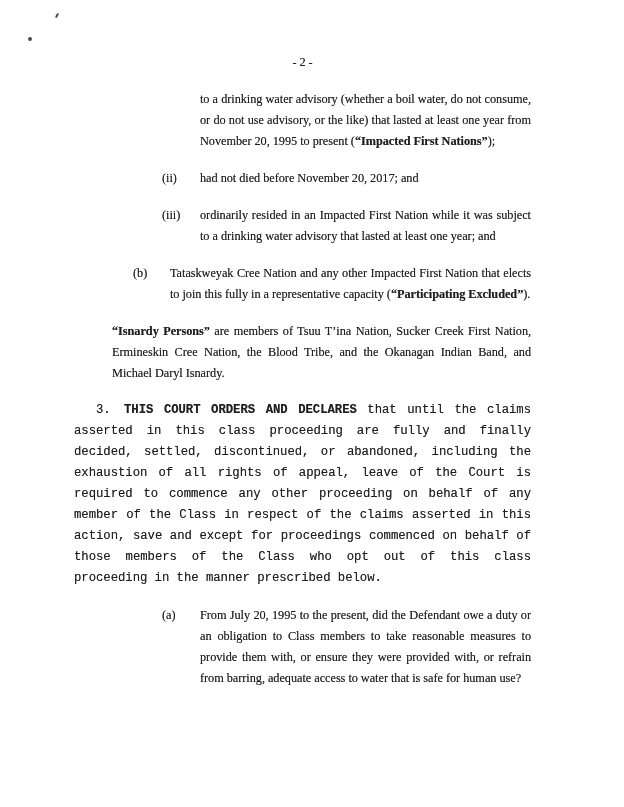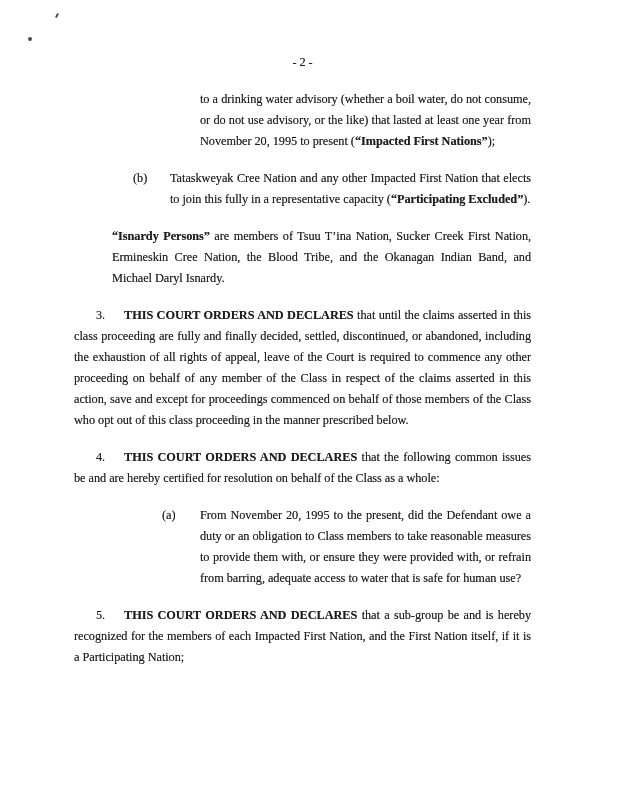--- a/index.html
+++ b/index.html
@@ -36,21 +36,21 @@
     margin: 16px;
     text-align: justify;
   }
   
   .lvl3-cont { padding-left: 126px; }               
   .lvl3-hang { padding-left: 126px; text-indent: -38px; }
   .mk3 { display: inline-block; width: 38px; text-indent: 0; }
   .lvl2-hang { padding-left: 96px; text-indent: -37px; }
   .mk2 { display: inline-block; width: 37px; text-indent: 0; }
   .defpara { padding-left: 38px; }
-  .numbered { text-indent: 22px; }
+  .numbered { text-indent: 22px; font-family: Liberation Mono, monospace; }
   .pnum { display: inline-block; width: 28px; text-indent: 0; }
   b { font-weight: bold; }
   
   .mb8  { margin-bottom: 8px; }
   .mb9  { margin-bottom: 9px; }
   .mb10 { margin-bottom: 10px; }
   .mb11 { margin-bottom: 11px; }
   .mb12 { margin-bottom: 12px; }
   .mb13 { margin-bottom: 13px; }
   
@@ -77,28 +77,28 @@
 
   <span class="speck s1"></span>
   <span class="speck s2"></span>
 
   <div class="content">
 
     <p class="pageno">- 2 -</p>
 
     <p class="para lvl3-cont mb12"><span>to a drinking water advisory (whether a boil water, do not consume, or do not use advisory, or the like) that lasted at least one year from November 20, 1995 to present (</span><b>“Impacted First Nations”</b><span>);</span></p>
 
+    <p class="para lvl3-hang mb13"><span class="mk3">(ii)</span><span>had not died before November 20, 2017; and</span></p>
 
+    <p class="para lvl3-hang mb11"><span class="mk3">(iii)</span><span>ordinarily resided in an Impacted First Nation while it was subject to a drinking water advisory that lasted at least one year; and</span></p>
 
     <p class="para lvl2-hang mb10"><span class="mk2">(b)</span><span>Tataskweyak Cree Nation and any other Impacted First Nation that elects to join this fully in a representative capacity (</span><b>“Participating Excluded”</b><span>).</span></p>
 
     <p class="para defpara mb8"><b>“Isnardy Persons”</b><span> are members of Tsuu T’ina Nation, Sucker Creek First Nation, Ermineskin Cree Nation, the Blood Tribe, and the Okanagan Indian Band, and Michael Daryl Isnardy.</span></p>
 
     <p class="para numbered mb9"><span class="pnum">3.</span><b>THIS COURT ORDERS AND DECLARES</b><span> that until the claims asserted in this class proceeding are fully and finally decided, settled, discontinued, or abandoned, including the exhaustion of all rights of appeal, leave of the Court is required to commence any other proceeding on behalf of any member of the Class in respect of the claims asserted in this action, save and except for proceedings commenced on behalf of those members of the Class who opt out of this class proceeding in the manner prescribed below.</span></p>
 
-    <p class="para numbered mb8"><span class="pnum">4.</span><b>THIS COURT ORDERS AND DECLARES</b><span> that the following common issues be and are hereby certified for resolution on behalf of the Class as a whole:</span></p>
 
-    <p class="para lvl3-hang mb9"><span class="mk3">(a)</span><span>From November 20, 1995 to the present, did the Defendant owe a duty or an obligation to Class members to take reasonable measures to provide them with, or ensure they were provided with, or refrain from barring, adequate access to water that is safe for human use?</span></p>
+    <p class="para lvl3-hang mb9"><span class="mk3">(a)</span><span>From July 20, 1995 to the present, did the Defendant owe a duty or an obligation to Class members to take reasonable measures to provide them with, or ensure they were provided with, or refrain from barring, adequate access to water that is safe for human use?</span></p>
 
-    <p class="para numbered"><span class="pnum">5.</span><b>THIS COURT ORDERS AND DECLARES</b><span> that a sub-group be and is hereby recognized for the members of each Impacted First Nation, and the First Nation itself, if it is a Participating Nation;</span></p>
 
   </div>
 </div>
 
 </body></html>

